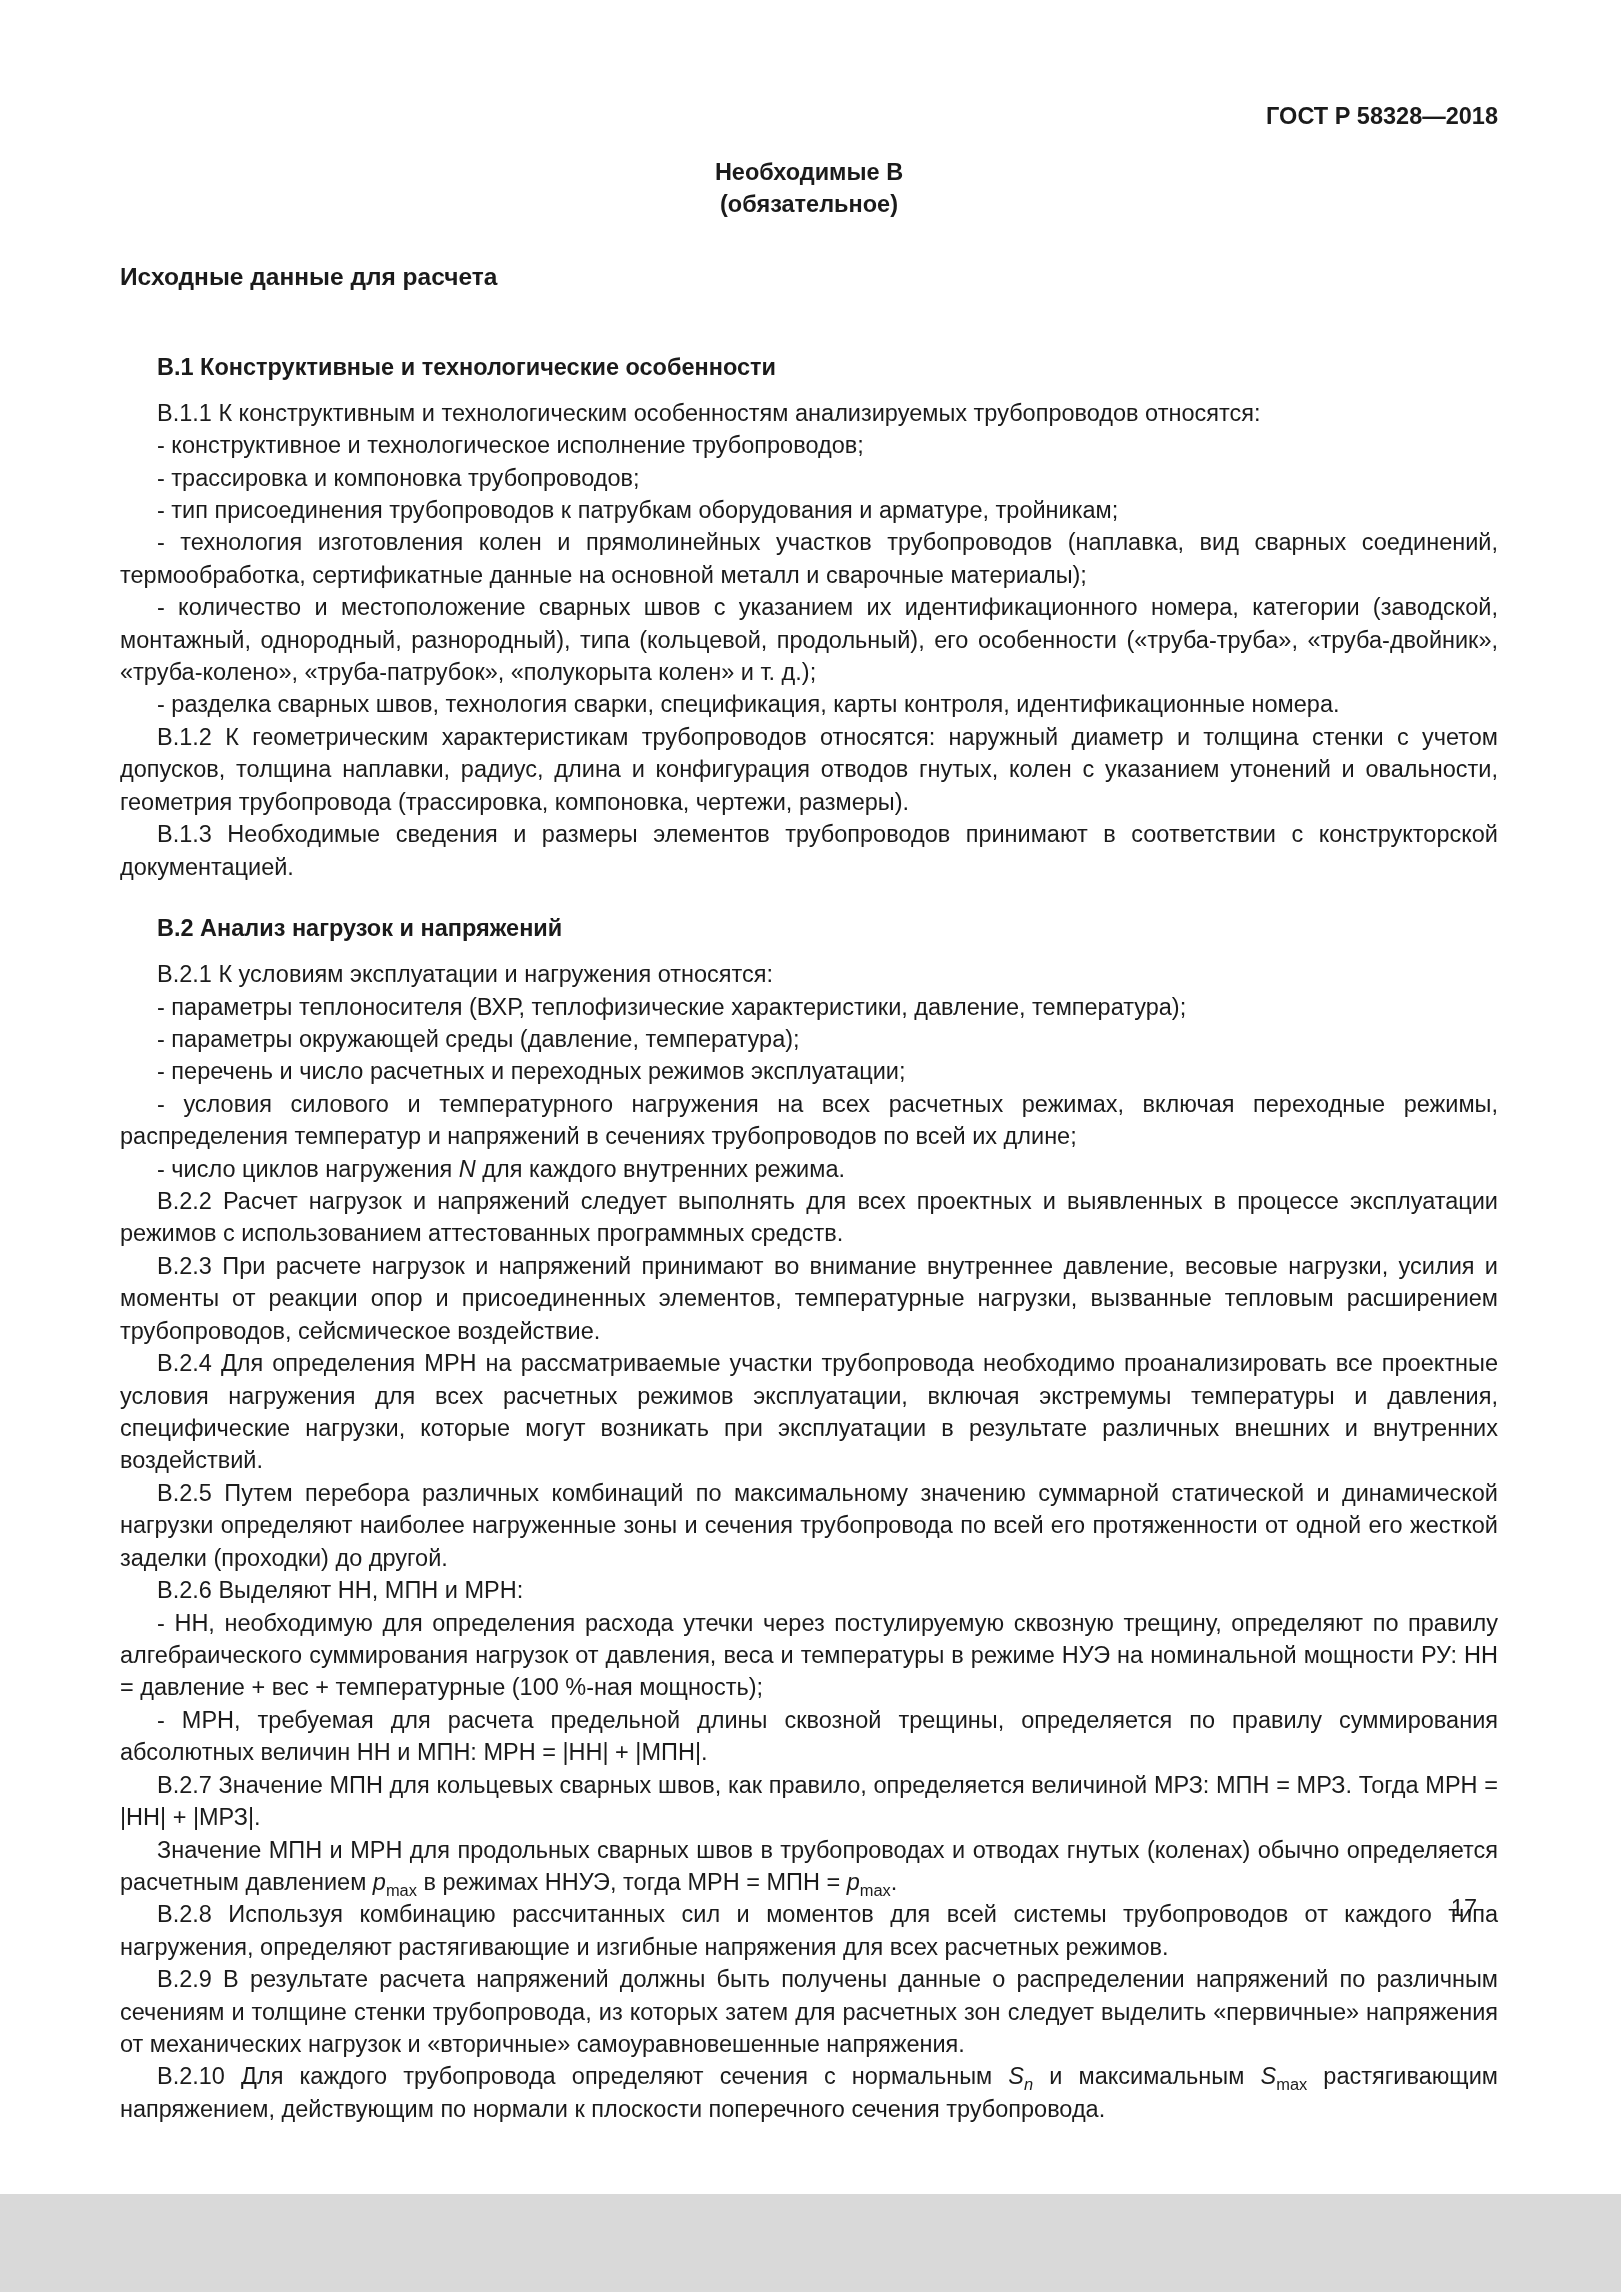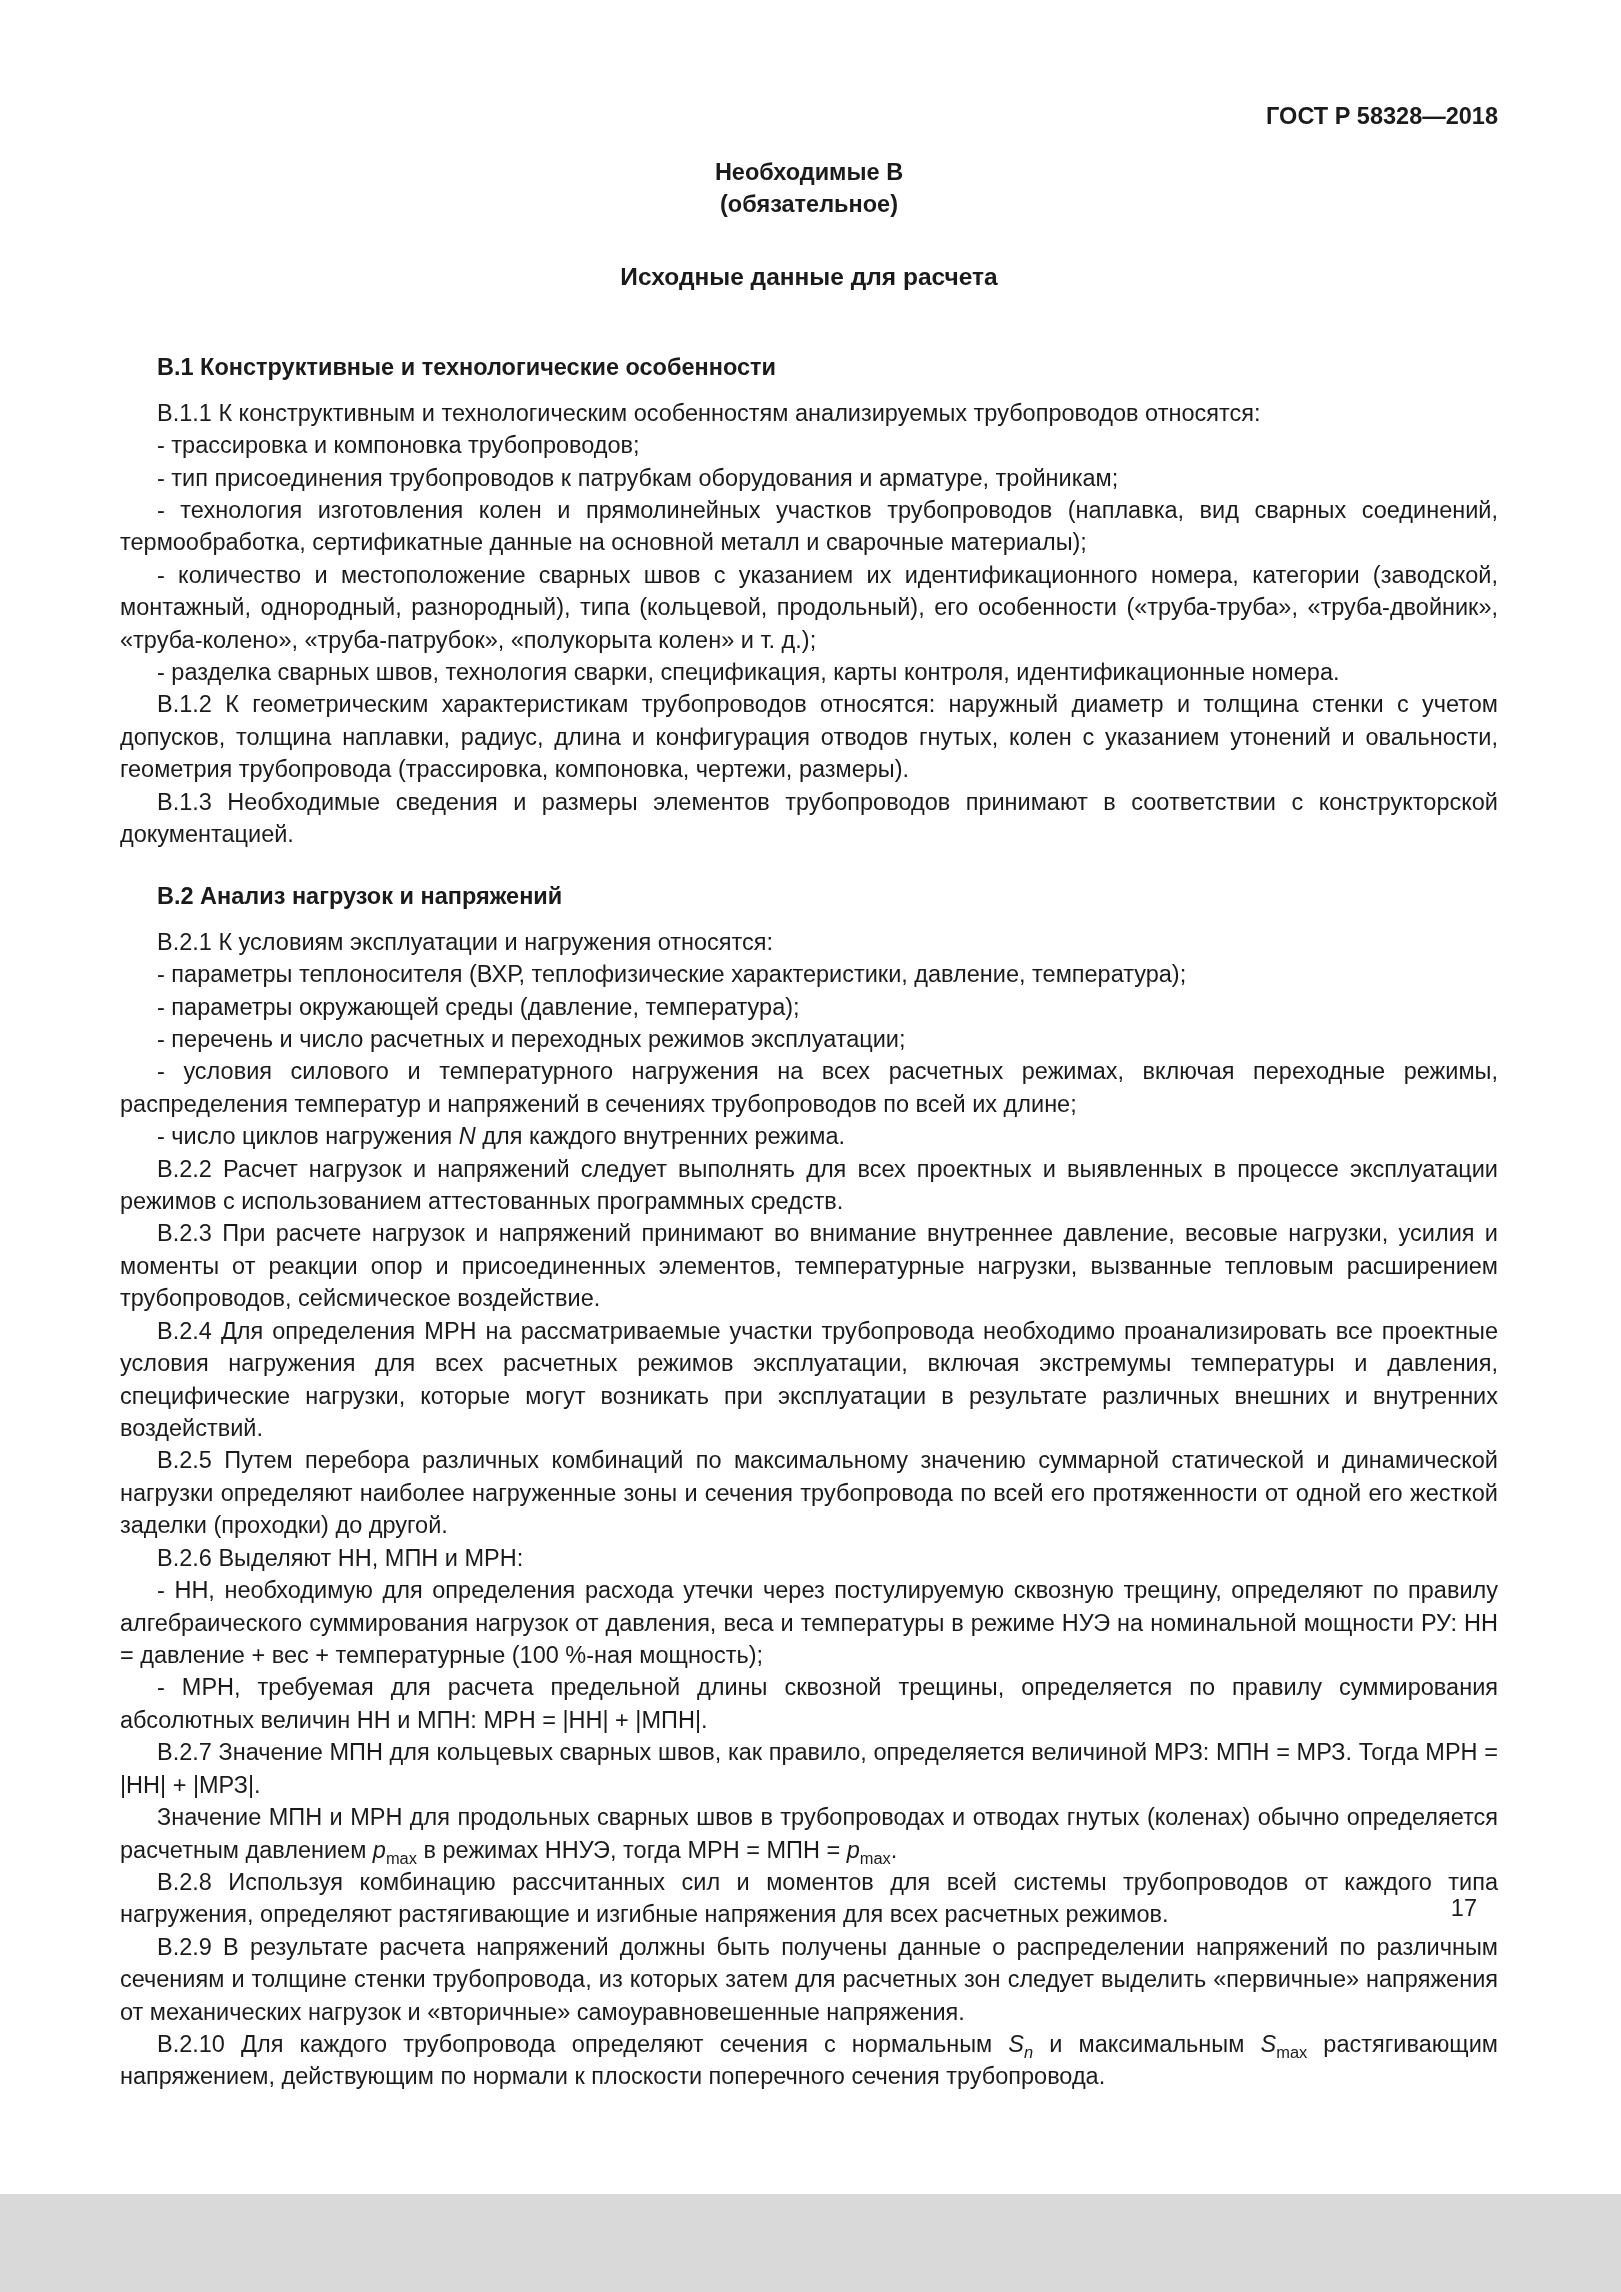--- a/index.html
+++ b/index.html
@@ -24,21 +24,20 @@
     text-align: right;
     font-weight: bold;
     margin-bottom: 23.5px;
   }
   .appendix {
     text-align: center;
     font-weight: bold;
     margin-bottom: 39px;
   }
   .doc-title {
-    text-align: center;
     font-weight: bold;
     font-size: 24.5px;
     margin: 0 0 57px 0;
   }
   .section-heading {
     font-weight: bold;
     font-size: 23.5px;
     margin: 29px 0 13.7px 0;
     text-indent: 37px;
   }
@@ -70,20 +69,21 @@
   <div class="appendix">
     <div>Необходимые В</div>
     <div>(обязательное)</div>
   </div>
 
   <h1 class="doc-title">Исходные данные для расчета</h1>
 
   <div>
       <h2 class="section-heading">В.1 Конструктивные и технологические особенности</h2>
       <p class="para"><span>В.1.1 К конструктивным и технологическим особенностям анализируемых трубопроводов относятся:</span></p>
+      <p class="para"><span>- конструктивное и технологическое исполнение трубопроводов;</span></p>
       <p class="para"><span>- трассировка и компоновка трубопроводов;</span></p>
       <p class="para"><span>- тип присоединения трубопроводов к патрубкам оборудования и арматуре, тройникам;</span></p>
       <p class="para"><span>- технология изготовления колен и прямолинейных участков трубопроводов (наплавка, вид сварных соединений, термообработка, сертификатные данные на основной металл и сварочные материалы);</span></p>
       <p class="para"><span>- количество и местоположение сварных швов с указанием их идентификационного номера, категории (заводской, монтажный, однородный, разнородный), типа (кольцевой, продольный), его особенности («труба-труба», «труба-двойник», «труба-колено», «труба-патрубок», «полукорыта колен» и т. д.);</span></p>
       <p class="para"><span>- разделка сварных швов, технология сварки, спецификация, карты контроля, идентификационные номера.</span></p>
       <p class="para"><span>В.1.2 К геометрическим характеристикам трубопроводов относятся: наружный диаметр и толщина стенки с учетом допусков, толщина наплавки, радиус, длина и конфигурация отводов гнутых, колен с указанием утонений и овальности, геометрия трубопровода (трассировка, компоновка, чертежи, размеры).</span></p>
       <p class="para"><span>В.1.3 Необходимые сведения и размеры элементов трубопроводов принимают в соответствии с конструкторской документацией.</span></p>
       <h2 class="section-heading">В.2 Анализ нагрузок и напряжений</h2>
       <p class="para"><span>В.2.1 К условиям эксплуатации и нагружения относятся:</span></p>
       <p class="para"><span>- параметры теплоносителя (ВХР, теплофизические характеристики, давление, температура);</span></p>

